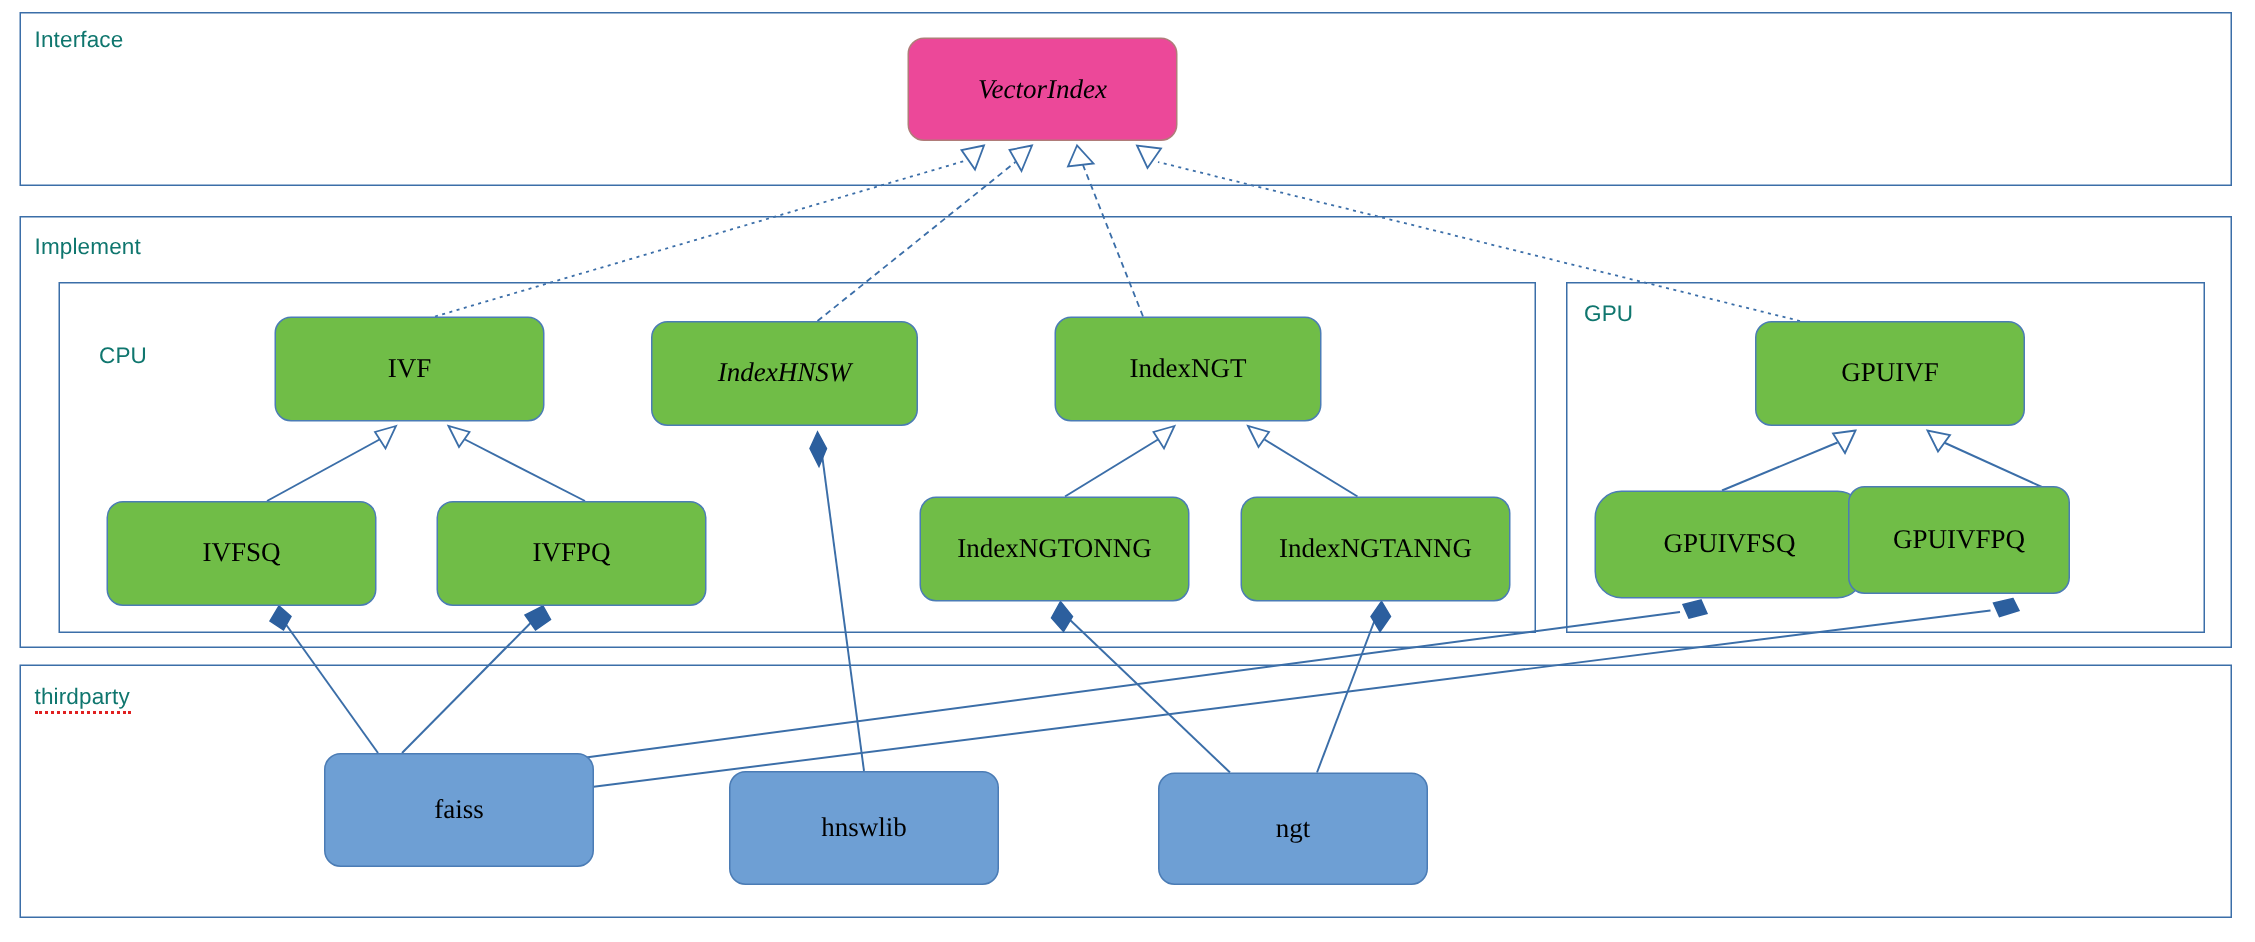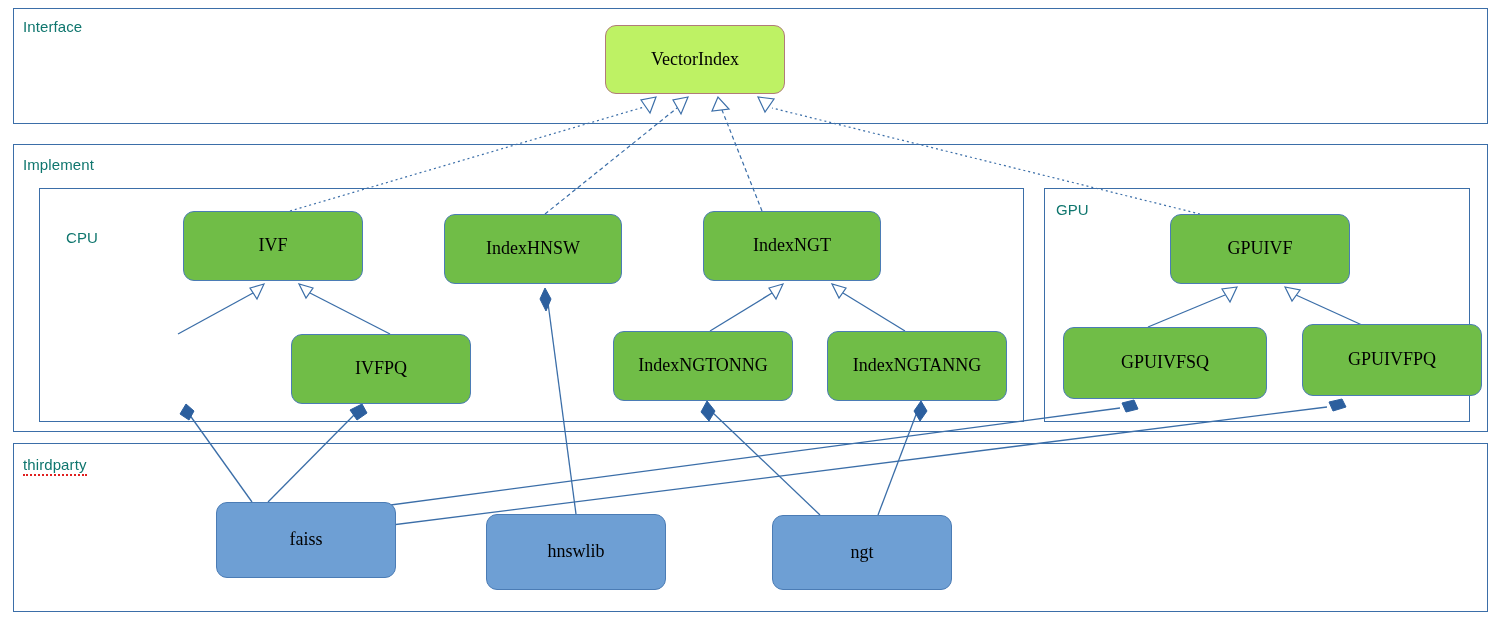--- a/index.html
+++ b/index.html
@@ -38,21 +38,21 @@
     display:flex;
     align-items:center;
     justify-content:center;
     font-family:"Liberation Serif",serif;
     color:#000000;
     font-size:18px;
     text-align:center;
     line-height:1.1;
     z-index:3;
   }
-  .node.pink{background:#bef264;border-color:#b07c79;}
+  .node.pink{background:#ec4899;border-color:#b07c79;font-style:italic;}
   .node.green{background:#70bd47;border-color:#4b7cb5;}
   .node.blue{background:#6e9fd4;border-color:#4b7cb5;}
 
   svg.links{position:absolute;left:0;top:0;width:1503px;height:628px;z-index:2;pointer-events:none;}
   .solid{stroke:#3b6ea8;stroke-width:1.3;fill:none;}
   .dashed{stroke:#3b6ea8;stroke-width:1.2;fill:none;stroke-dasharray:4 3;}
   .dotted{stroke:#3b6ea8;stroke-width:1.2;fill:none;stroke-dasharray:2 3;}
   .hollow{fill:#ffffff;stroke:#3b6ea8;stroke-width:1.2;}
   .diamond{fill:#2c5f9e;stroke:#2c5f9e;stroke-width:1;}
 </style>
@@ -167,44 +167,47 @@
     </g>
   </svg>
 
   <div class="node pink" style="left:605px;top:25px;width:180px;height:69px;">
     <span>VectorIndex</span>
   </div>
 
   <div class="node green" style="left:183px;top:211px;width:180px;height:70px;">
     <span>IVF</span>
   </div>
-  <div class="node green" style="left:444px;top:214px;width:178px;height:70px;">
+  <div class="node green" style="left:434px;top:214px;width:178px;height:70px;font-style:italic;">
     <span>IndexHNSW</span>
   </div>
   <div class="node green" style="left:703px;top:211px;width:178px;height:70px;align-items:center;">
     <span>IndexNGT</span>
   </div>
 
+  <div class="node green" style="left:71px;top:334px;width:180px;height:70px;">
+    <span>IVFSQ</span>
+  </div>
   <div class="node green" style="left:291px;top:334px;width:180px;height:70px;justify-content:center;">
     <span>IVFPQ</span>
   </div>
   <div class="node green" style="left:827px;top:331px;width:180px;height:70px;">
     <span>IndexNGTANNG</span>
   </div>
   <div class="node green" style="left:613px;top:331px;width:180px;height:70px;">
     <span>IndexNGTONNG</span>
   </div>
 
   <div class="node green" style="left:1170px;top:214px;width:180px;height:70px;justify-content:center;">
     <span>GPUIVF</span>
   </div>
-  <div class="node green" style="left:1063px;top:327px;width:204px;height:72px;">
+  <div class="node green" style="left:1063px;top:327px;width:180px;height:72px;border-radius:18px;">
     <span>GPUIVFSQ</span>
   </div>
-  <div class="node green" style="left:1302px;top:324px;width:180px;height:72px;">
+  <div class="node green" style="left:1232px;top:324px;width:148px;height:72px;">
     <span>GPUIVFPQ</span>
   </div>
 
   <div class="node blue" style="left:188px;top:502px;width:180px;height:76px;margin-left:28px;">
     <span>faiss</span>
   </div>
   <div class="node blue" style="left:772px;top:515px;width:180px;height:75px;">
     <span>ngt</span>
   </div>
   <div class="node blue" style="left:486px;top:514px;width:180px;height:76px;">

